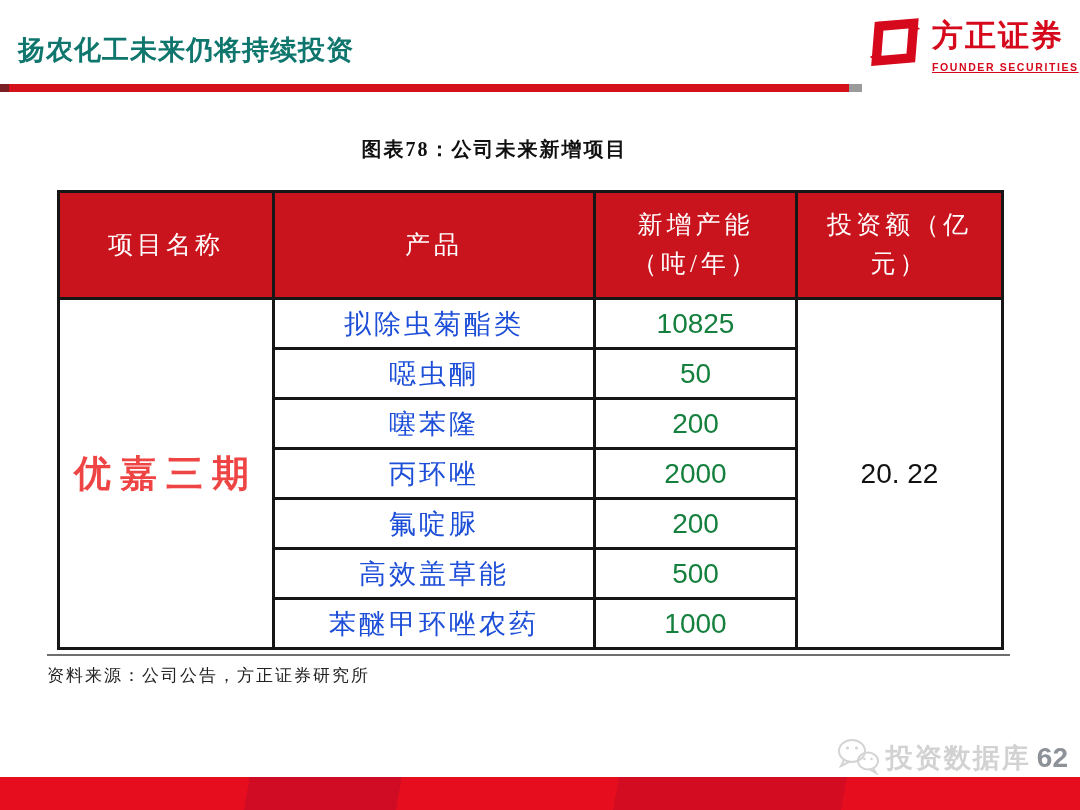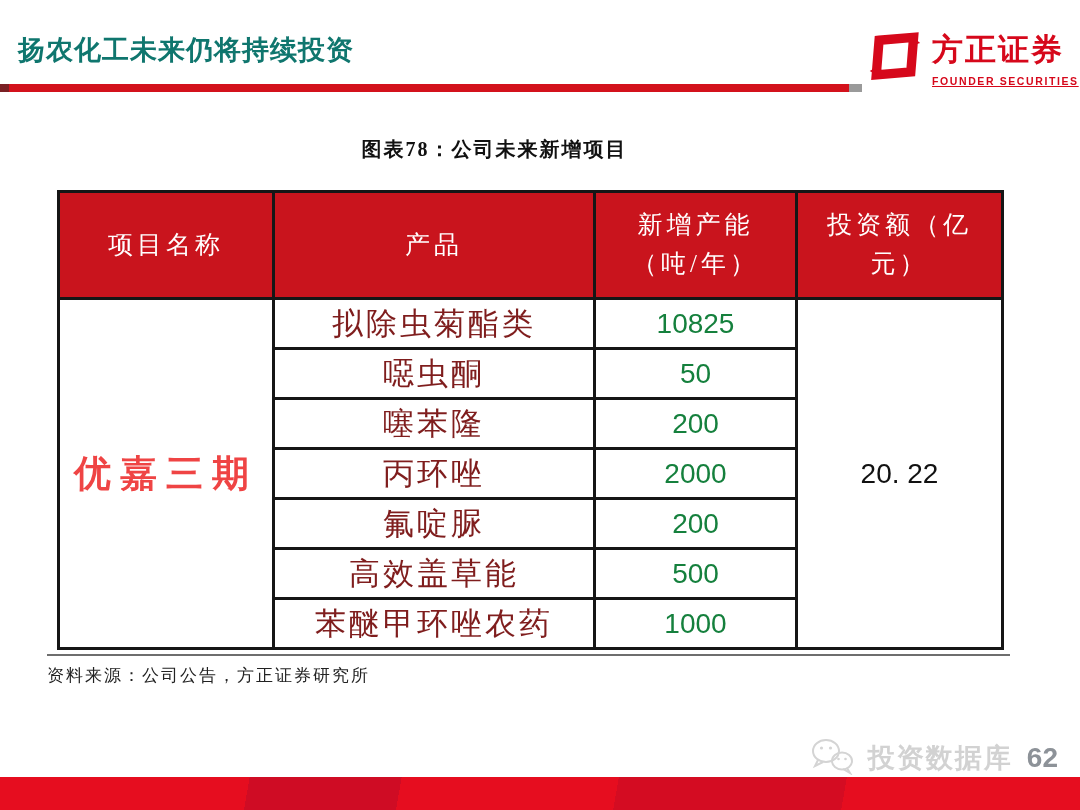--- a/index.html
+++ b/index.html
@@ -14,21 +14,21 @@
   .slide-title{
     position:absolute;left:18px;top:32px;
     font-size:27px;font-weight:bold;color:#0f766e;letter-spacing:1px;
   }
   .title-rule{position:absolute;left:0;top:84px;height:8px;width:862px;display:flex;}
   .title-rule .cap-dark{width:9px;background:#7a2024;}
   .title-rule .rule-red{flex:1;background:#d3121c;}
   .title-rule .cap-gray{width:13px;background:#9a9a9a;}
 
   .logo{
-    position:absolute;left:866px;top:30px;display:flex;align-items:center;gap:10px;
+    position:absolute;left:866px;top:16px;display:flex;align-items:center;gap:10px;
   }
   .logo-text{display:flex;flex-direction:column;line-height:1;}
   .logo-cn{font-size:31px;font-weight:bold;color:#d6081b;letter-spacing:2px;
     font-family:"Liberation Serif","DejaVu Serif",serif;}
   .logo-en{font-size:10.5px;font-weight:bold;color:#d6081b;letter-spacing:1.6px;margin-top:11px;text-decoration:underline;}
 
   
   .figure-caption{
     position:absolute;left:57px;top:136px;width:875px;text-align:center;
     font-size:20px;font-weight:bold;color:#111;letter-spacing:2px;
@@ -44,35 +44,35 @@
     overflow:hidden;
   }
   table.data th{
     background:#c9141d;color:#ffffff;height:100px;
     font-family:"Liberation Serif","DejaVu Serif",serif;
     font-size:25px;font-weight:normal;letter-spacing:4px;line-height:1.55;
     padding:2px 10px;
   }
   table.data th.col-capacity{padding:2px 26px;}
   table.data td{height:45px;}
-  td.product{font-size:31px;color:#7f1d1d;letter-spacing:3px;}
+  td.product{font-size:27px;color:#1d4ed8;letter-spacing:3px;}
   td.capacity{font-size:28px;color:#15803d;font-family:"Liberation Sans","DejaVu Sans",sans-serif;margin-left:12px;}
   td.project{font-size:37px;color:#ef4444;letter-spacing:9px;font-weight:bold;}
   td.investment{font-size:28px;color:#111;}
 
   
   .source-rule{position:absolute;left:47px;top:654px;width:963px;height:2px;background:#6e6e6e;}
   .source-text{
     position:absolute;left:47px;top:664px;
     font-size:17px;color:#222;letter-spacing:2px;
   }
 
   
   .watermark{
-    position:absolute;right:22px;top:737px;display:flex;align-items:center;gap:12px;
+    position:absolute;right:12px;top:737px;display:flex;align-items:center;gap:4px;
   }
   .wm-text{font-size:27px;color:#d2d2d2;letter-spacing:2px;
     font-family:"Liberation Serif","DejaVu Serif",serif;font-weight:bold;}
   .wm-page{font-size:28px;font-weight:bold;color:#8d9298;margin-left:2px;}
 
   
   .bottom-bar{
     position:absolute;left:0;bottom:0;width:1080px;height:33px;
     background:linear-gradient(100deg,
       #e60d1f 0%,#e60d1f 23%,

